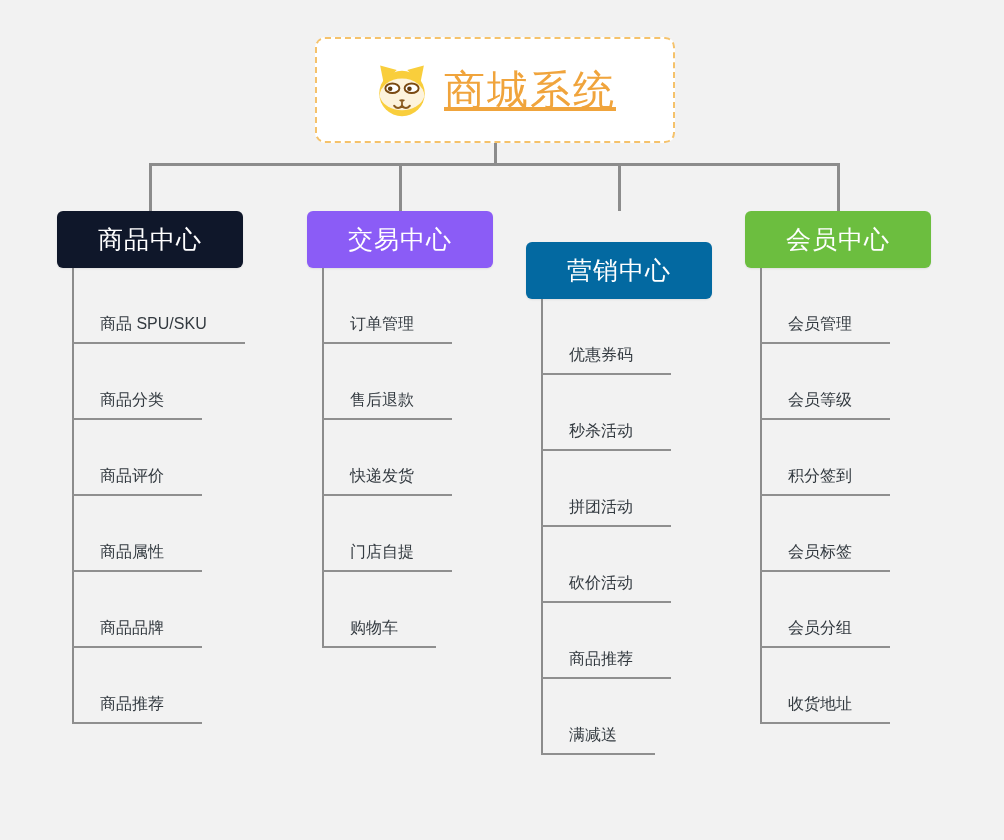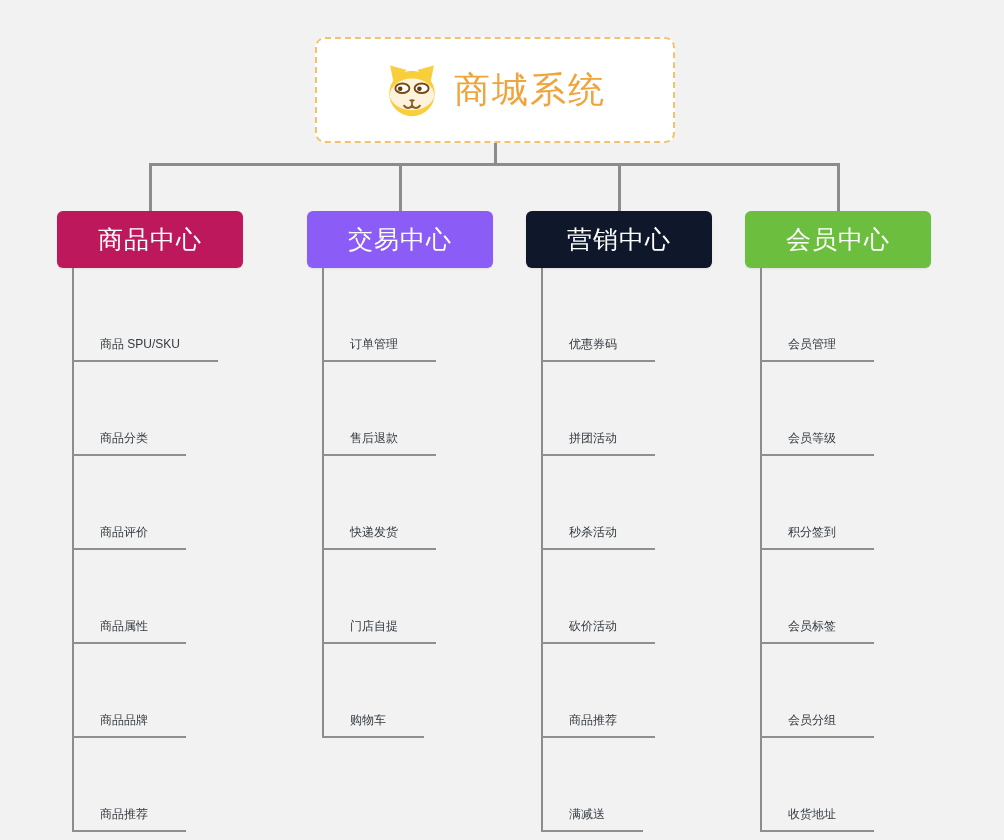--- a/index.html
+++ b/index.html
@@ -25,23 +25,24 @@
     box-sizing: border-box;
     background: #FFFFFF;
     border: 2px dashed #F5C26B;
     border-radius: 10px;
     display: flex;
     align-items: center;
     justify-content: center;
     gap: 14px;
   }
   .root-title {
-    font-size: 36px;
+    font-size: 41px;
     font-weight: 500;
     letter-spacing: 2px;
+    text-decoration: underline;
   }
   .root-icon { width: 56px; height: 56px; display: block; }
 
   
   .line { position: absolute; background: #8C8C8C; }
   .root-stem   { left: 494px; top: 143px; width: 3px;  height: 21px; }
   .top-bar     { left: 149px; top: 163px; width: 691px; height: 3px; }
   .stem-1      { left: 149px; top: 163px; width: 3px;  height: 48px; }
   .stem-2      { left: 399px; top: 163px; width: 3px;  height: 48px; }
   .stem-3      { left: 618px; top: 163px; width: 3px;  height: 48px; }
@@ -67,28 +68,28 @@
     margin-left: 15px;
     width: max-content;
   }
   .trunk {
     position: absolute;
     left: 0; top: 0;
     width: 2px; height: 100%;
   }
   .child {
     position: relative;
-    height: 94px;
+    height: 76px;
     box-sizing: border-box;
     display: flex;
     align-items: flex-end;
     width: max-content;
     padding: 0 38px 7px 28px;
     border-bottom: 2px solid #8F8F8F;
-    font-size: 12px;
+    font-size: 16px;
     color: #333A40;
     white-space: nowrap;
   }
 </style>
 </head>
 <body>
 
 <div class="canvas">
 
   <div class="line root-stem" style="background-color: rgb(140, 140, 140);"></div>
@@ -109,21 +110,21 @@
       <circle cx="18.5" cy="30.5" r="2.6" fill="#5F3A0E"></circle>
       <circle cx="40.5" cy="30.5" r="2.6" fill="#5F3A0E"></circle>
       <path d="M28.5 43.5 Q32 41.5 35.5 43.5 Q32 48 28.5 43.5 Z" fill="#8A5A1E"></path>
       <path d="M32 46 L32 50" stroke="#8A5A1E" stroke-width="2" fill="none" stroke-linecap="round"></path>
       <path d="M23 50 Q27.5 55 32 50 Q36.5 55 41 50" stroke="#8A5A1E" stroke-width="2.2" fill="none" stroke-linecap="round"></path>
     </svg>
     <span class="root-title" style="color: rgb(240, 164, 60);">商城系统</span>
   </div>
 
   <div class="branch" style="left:57px">
-    <div class="branch-node" style="background-color: #be185d;">
+    <div class="branch-node" style="background-color: #0f172a;">
       <span>商品中心</span>
     </div>
     <div class="children">
       <div class="trunk" style="background-color: rgb(140, 140, 140);"></div>
       <div class="child">
           <span>商品 SPU/SKU</span>
         </div>
       <div class="child">
           <span>商品分类</span>
         </div>
@@ -160,33 +161,33 @@
       <div class="child">
           <span>门店自提</span>
         </div>
       <div class="child">
           <span>购物车</span>
         </div>
     </div>
   </div>
 
   <div class="branch" style="left:526px">
-    <div class="branch-node" style="background-color: #0f172a;">
+    <div class="branch-node" style="background-color: #0369a1; margin-top: 31px;">
       <span>营销中心</span>
     </div>
     <div class="children">
       <div class="trunk" style="background-color: rgb(140, 140, 140);"></div>
       <div class="child">
           <span>优惠券码</span>
         </div>
       <div class="child">
+          <span>秒杀活动</span>
+        </div>
+      <div class="child">
           <span>拼团活动</span>
-        </div>
-      <div class="child">
-          <span>秒杀活动</span>
         </div>
       <div class="child">
           <span>砍价活动</span>
         </div>
       <div class="child">
           <span>商品推荐</span>
         </div>
       <div class="child">
           <span>满减送</span>
         </div>

